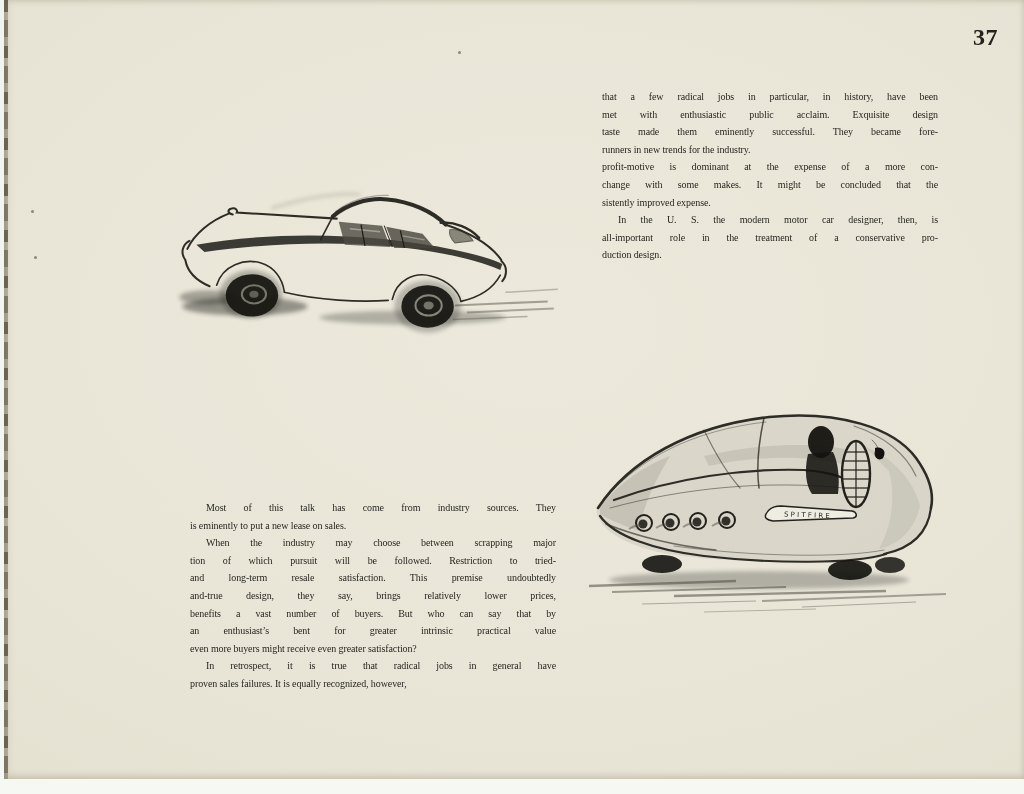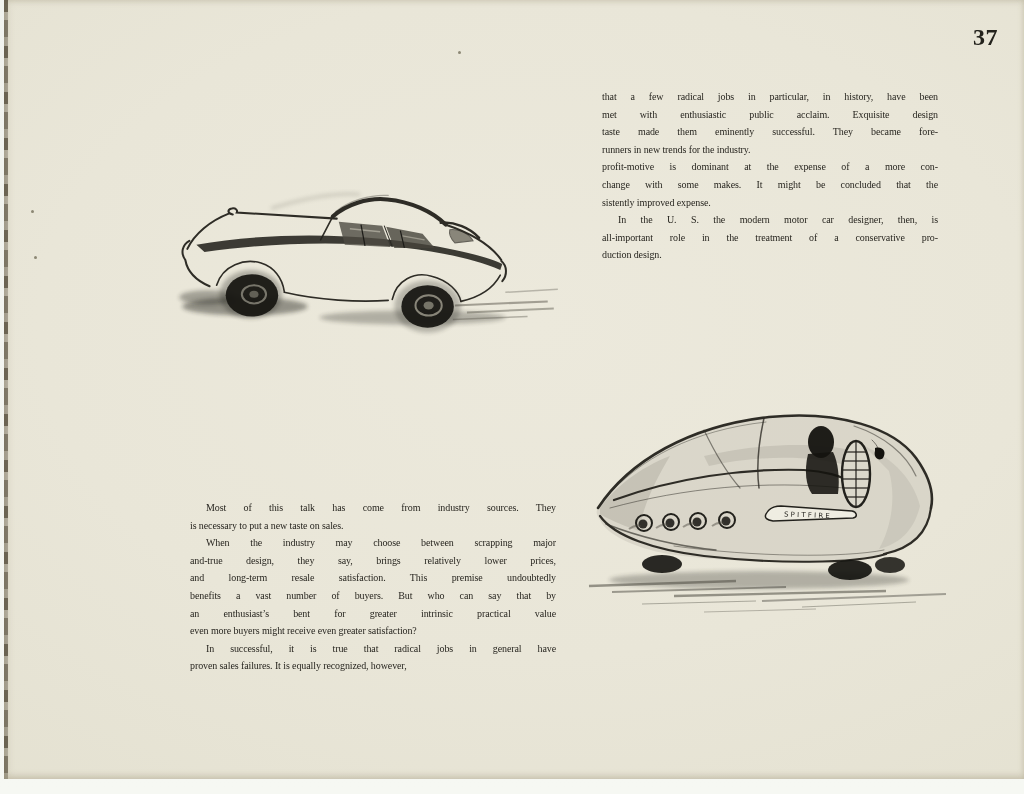--- a/index.html
+++ b/index.html
@@ -134,28 +134,29 @@
         <div class="tline">profit-motive is dominant at the expense of a more con-</div>
         <div class="tline">change with some makes. It might be concluded that the</div>
         <div class="tline tline-last">sistently improved expense.</div>
         <div class="tline tline-indent">In the U. S. the modern motor car designer, then, is</div>
         <div class="tline">all-important role in the treatment of a conservative pro-</div>
         <div class="tline tline-last">duction design.</div>
       </div>
 
     <div class="col left-col">
         <div class="tline tline-indent">Most of this talk has come from industry sources. They</div>
-        <div class="tline tline-last">is necessary to put a new taste on sales.</div>
+        <div class="tline tline-last">is eminently to put a new lease on sales.</div>
         <div class="tline tline-indent">When the industry may choose between scrapping major</div>
+        <div class="tline">tion of which pursuit will be followed. Restriction to tried-</div>
+        <div class="tline">and long-term resale satisfaction. This premise undoubtedly</div>
         <div class="tline">and-true design, they say, brings relatively lower prices,</div>
-        <div class="tline">and long-term resale satisfaction. This premise undoubtedly</div>
         <div class="tline">benefits a vast number of buyers. But who can say that by</div>
         <div class="tline">an enthusiast’s bent for greater intrinsic practical value</div>
         <div class="tline tline-last">even more buyers might receive even greater satisfaction?</div>
-        <div class="tline tline-indent">In successful, it is true that radical jobs in general have</div>
+        <div class="tline tline-indent">In retrospect, it is true that radical jobs in general have</div>
         <div class="tline tline-last">proven sales failures. It is equally recognized, however,</div>
       </div>
 
     <svg class="sketch sketch-spitfire" viewBox="0 0 420 228" role="img" aria-label="pencil sketch of a futuristic bubble-canopy concept car">
 
       <g>
         <ellipse cx="205" cy="184" rx="150" ry="9" fill="#23221d" opacity=".28" filter="url(#soft)"></ellipse>
         <g stroke="#4c4a42" fill="none">
           <path d="M35,190 L182,185" stroke-width="2.4" opacity=".55"></path>
           <path d="M58,196 L232,191" stroke-width="1.8" opacity=".5"></path>

